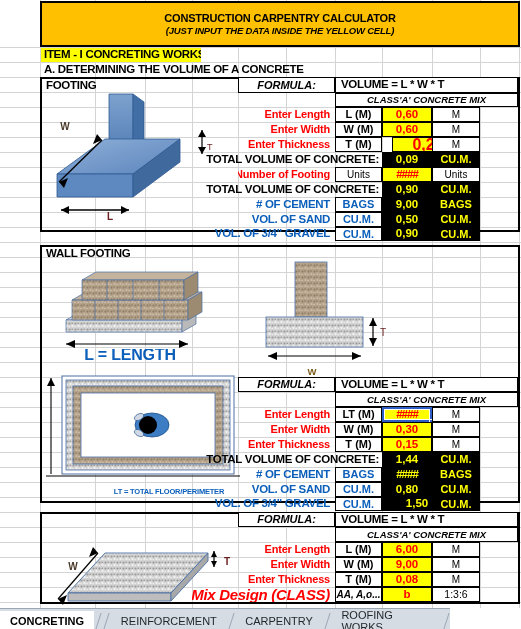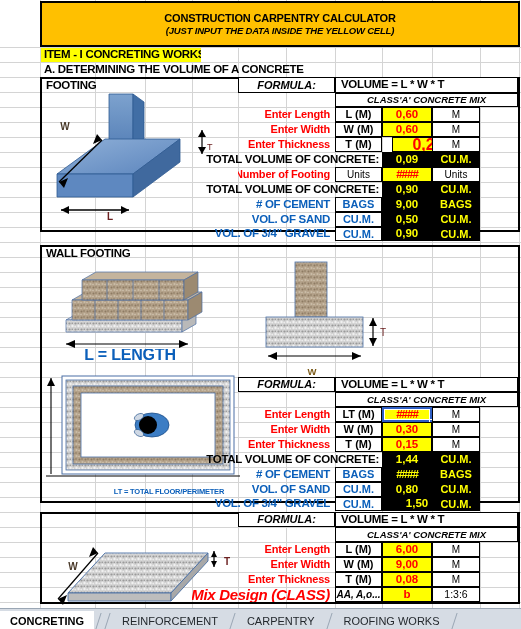--- a/index.html
+++ b/index.html
@@ -28,21 +28,21 @@
   
   #banner{position:absolute;left:40px;top:1px;width:480px;height:46px;
           background:#ffc000;border:2px solid #000;box-sizing:border-box;
           display:flex;flex-direction:column;align-items:center;justify-content:center;}
   #banner div{line-height:1.18;}
   .bn1{font-size:11px;font-weight:bold;letter-spacing:-0.2px;color:#000;}
   .bn2{font-size:10px;font-weight:bold;letter-spacing:-0.2px;color:#0070c0;}
   .bn3{font-size:9.5px;font-weight:bold;font-style:italic;letter-spacing:-0.2px;color:#000;}
 
   
-  #tabbar{position:absolute;left:0;top:608px;width:521px;height:21px;
+  #tabbar{position:absolute;left:0;top:608px;width:450px;height:21px;
           background:#d6dce4;border-top:1px solid #9aa6b4;
           display:flex;align-items:flex-end;}
   .tab{height:19px;padding:0 10px 0 10px;display:flex;align-items:center;
        font-size:11px;color:#23282d;
        background:#d6dce4;position:relative;}
   .tab.active{background:#ffffff;font-weight:bold;color:#000;}
   .tabsep{width:9px;height:19px;position:relative;}
   .tabsep:after{content:"";position:absolute;left:4px;top:2px;width:1px;height:16px;
        background:#9aa6b4;transform:skewX(-18deg);}
 

